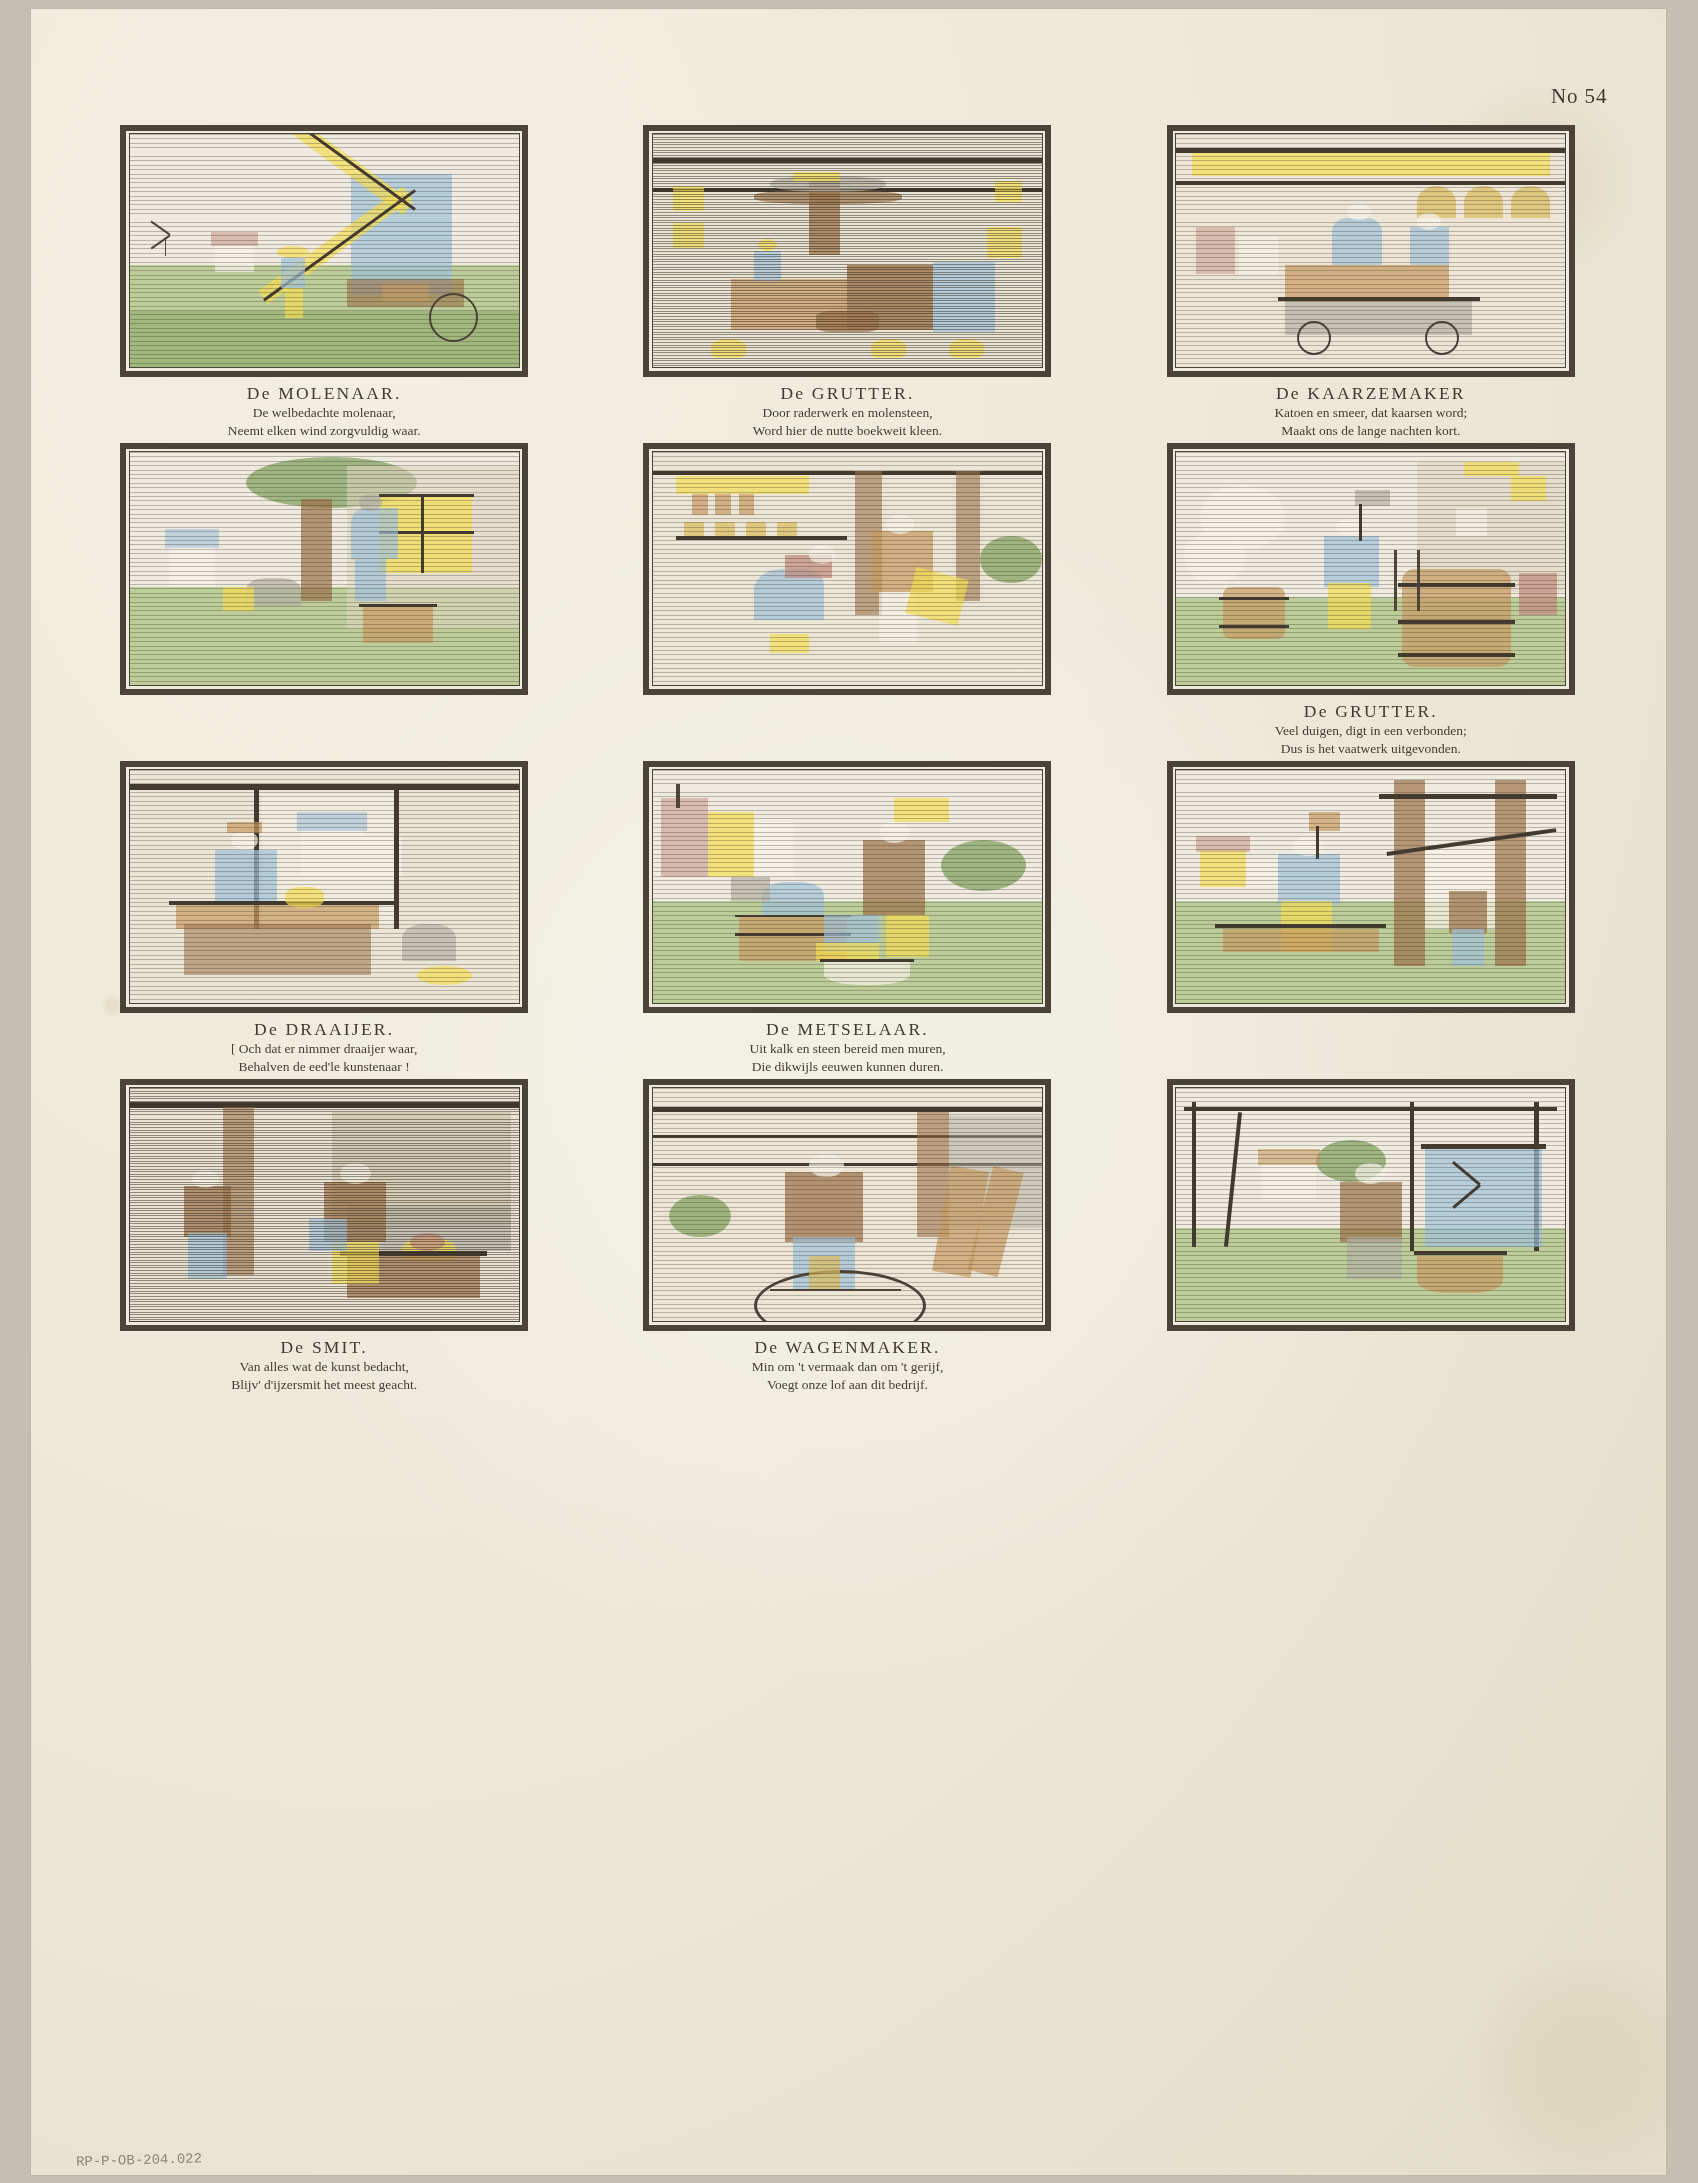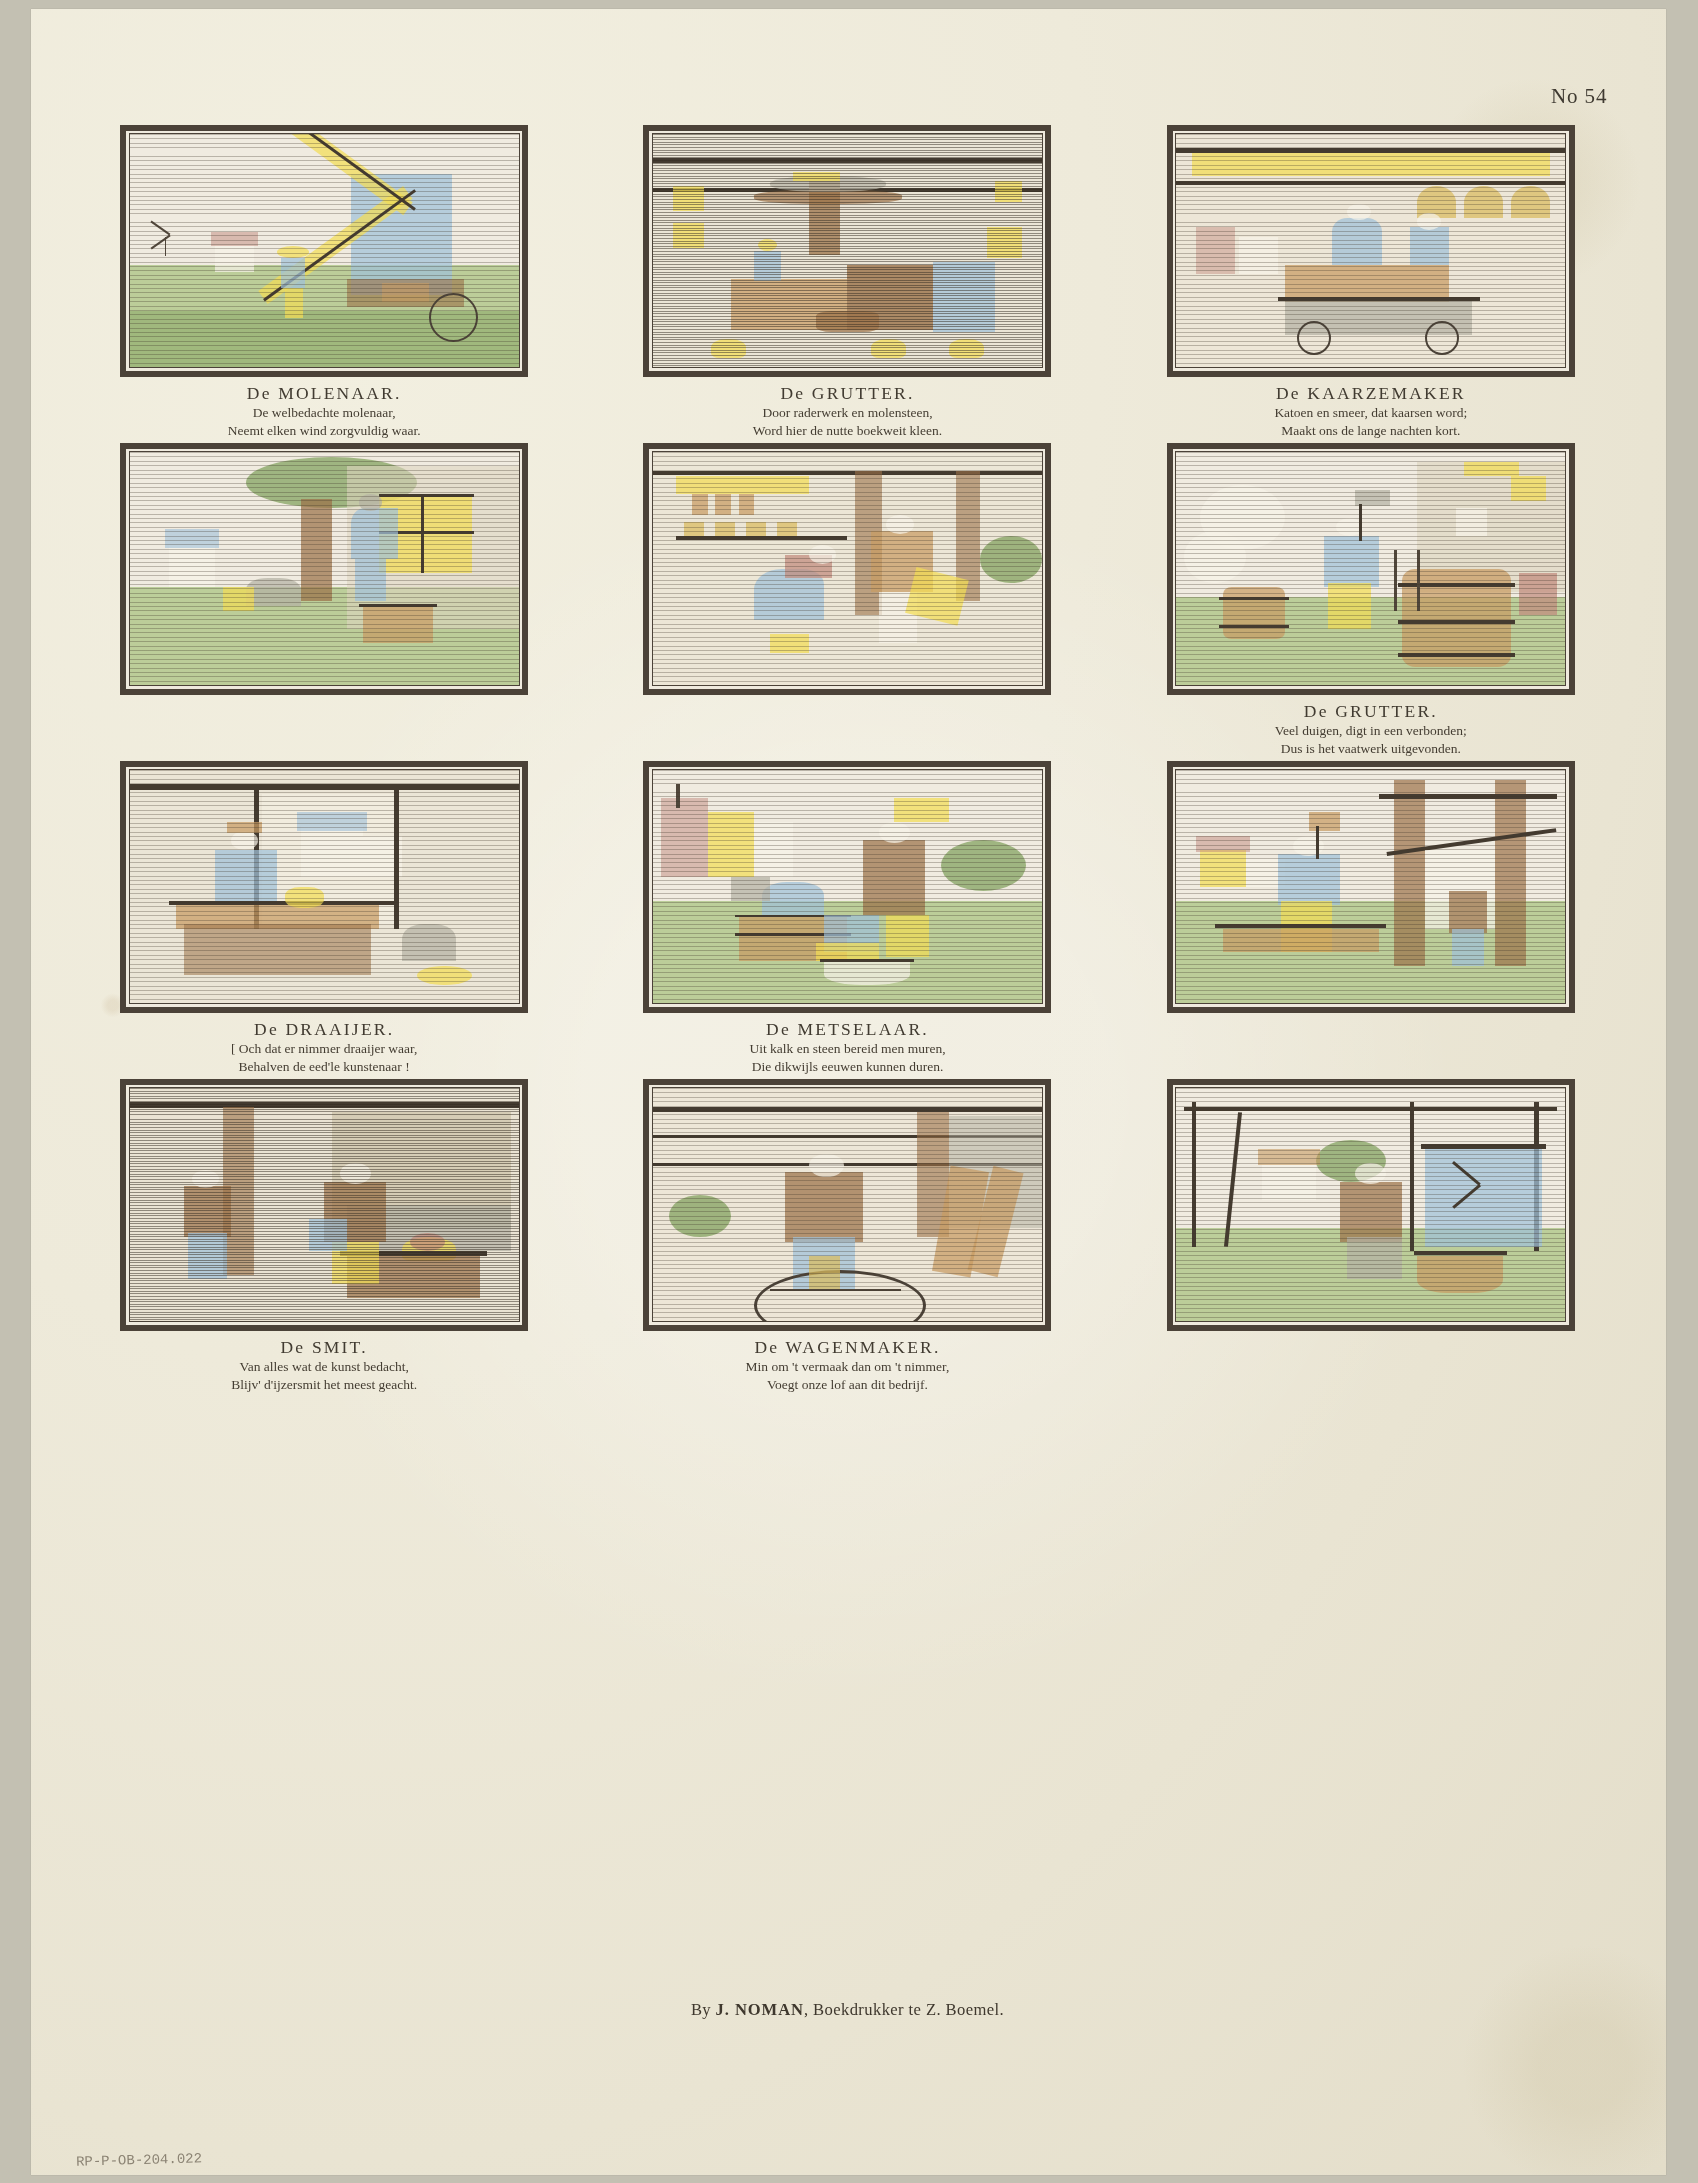--- a/index.html
+++ b/index.html
@@ -592,21 +592,21 @@
 
                 <div class="ink" style="left:26%;top:78%;width:166px;height:65px;border-radius:50%;background:transparent;border:3.5px solid #4b4238"></div>
                 <div class="wash ochre" style="left:40%;top:72%;width:8%;height:14%"></div>
                 <div class="ink thin" style="left:30%;top:86%;width:131px;height:2.6px"></div>
                 <div class="hatch"></div>
               </div>
             </div>
           </div>
           <div class="caption">
             <div class="trade-title">De WAGENMAKER.</div>
-            <div class="verse">Min om 't vermaak dan om 't nimmer,</div>
+            <div class="verse">Min om 't vermaak dan om 't gerijf,</div>
             <div class="verse">Voegt onze lof aan dit bedrijf.</div>
           </div>
         </div>
 
         <div class="cell">
           <div class="frame">
             <div class="inner">
               <div class="scene">
                 <div class="wash sky" style="left:0;top:0;width:100%;height:64%"></div>
                 <div class="wash green" style="left:0;top:60%;width:100%;height:40%"></div>
@@ -633,21 +633,18 @@
                 <div class="wash lbrown" style="left:62%;top:72%;width:22%;height:16%;border-radius:0 0 35% 35%"></div>
                 <div class="ink" style="left:61%;top:70%;width:24%;height:3.5px"></div>
                 <div class="hatch"></div>
               </div>
             </div>
           </div>
         </div>
 
       </div>
 
-      <div class="imprint">
-        <span>By </span><b>J. NOMAN</b><span>, Boekdrukker te Z. Boemel.</span>
-      </div>
     </div>
 
     <div class="inv-number">RP-P-OB-204.022</div>
   </div>
 </div>
 
 
 </body></html>

